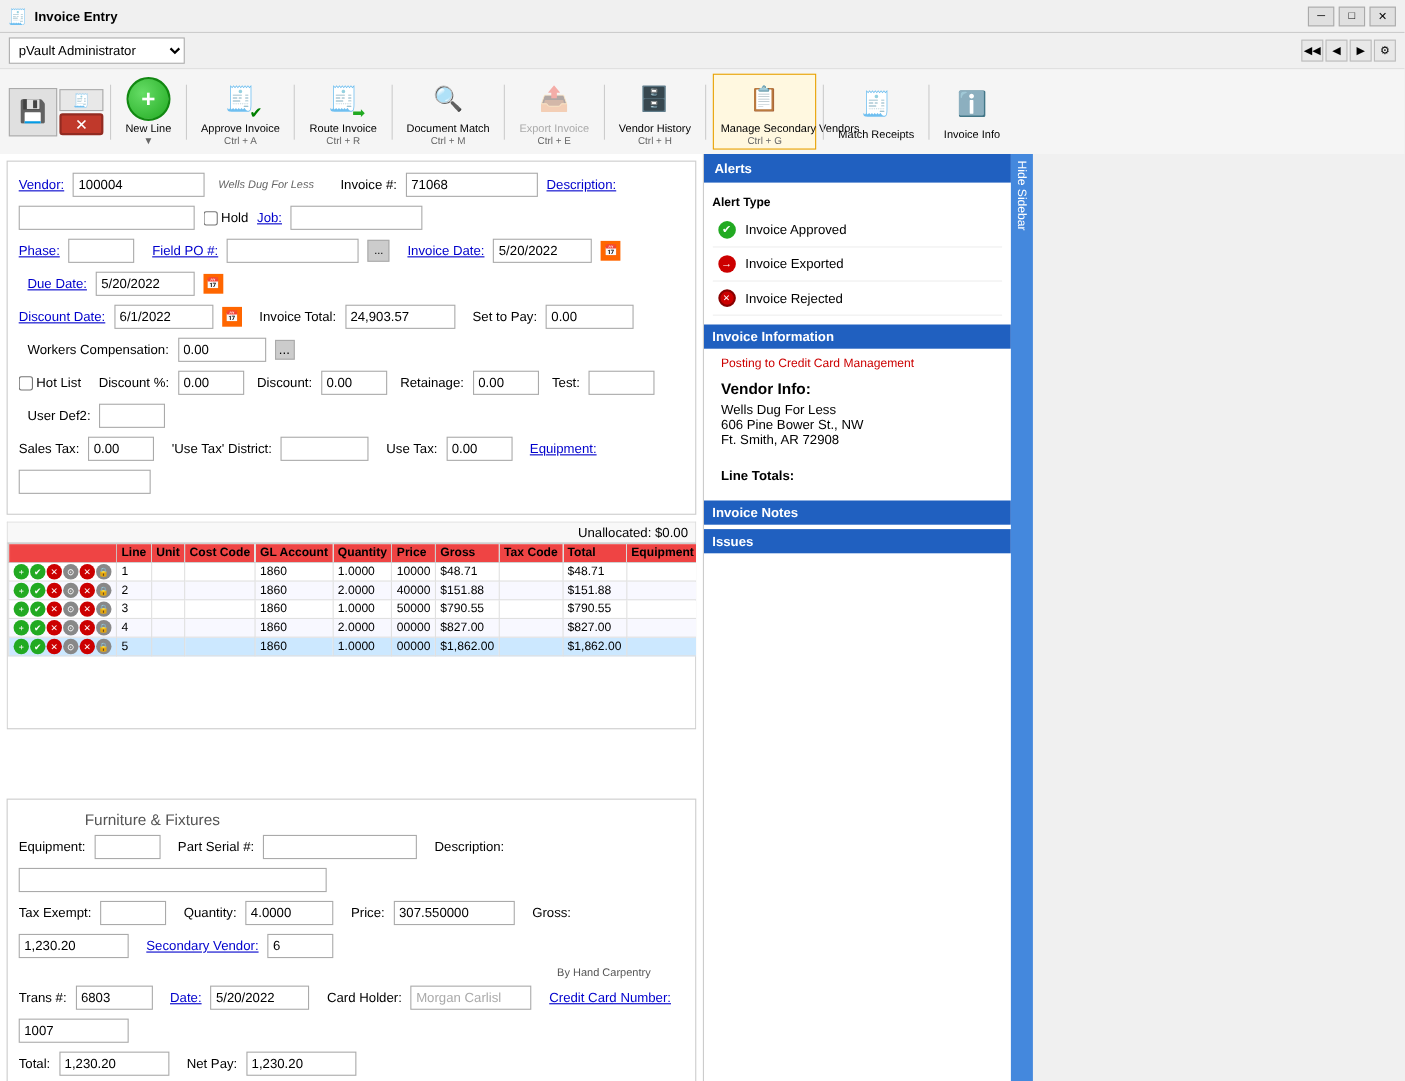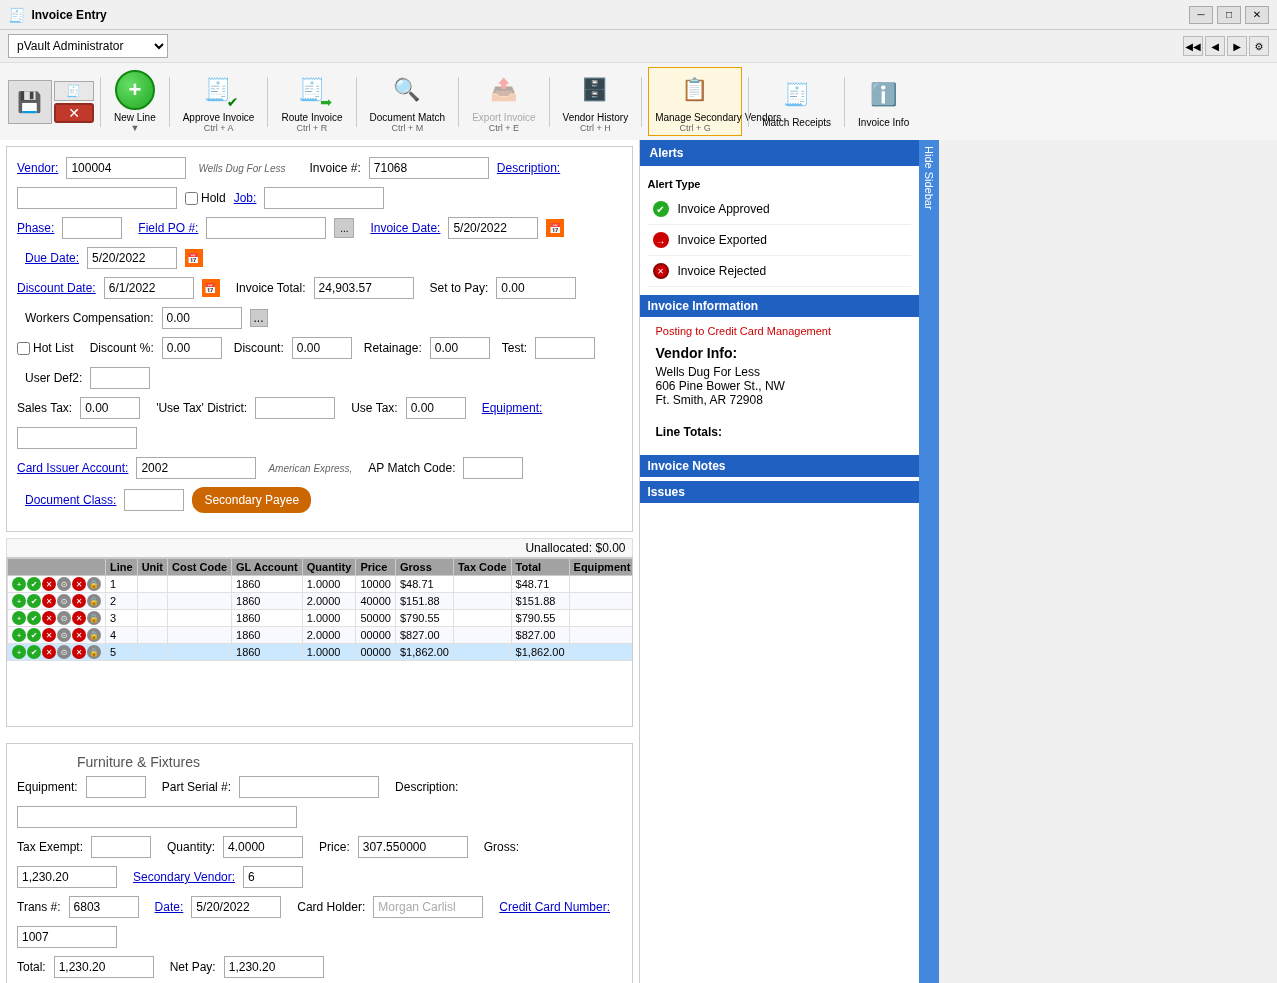--- a/index.html
+++ b/index.html
@@ -45,21 +45,21 @@
     .sub-text { font-size: 10px; color: #666; font-style: italic; }
     .date-btn { width: 18px; height: 18px; background: #ff6600; border: none; cursor: pointer; display: inline-flex; align-items: center; justify-content: center; color: white; font-size: 10px; }
     .checkbox-label { display: flex; align-items: center; gap: 3px; }
     .secondary-payee-btn { background: #cc6600; color: white; border: none; padding: 4px 12px; cursor: pointer; border-radius: 12px; height: 26px; }
     
     
     .line-items-section { margin: 0 6px; flex: 1; overflow: hidden; display: flex; flex-direction: column; }
     .unallocated-bar { display: flex; justify-content: flex-end; padding: 2px 6px; background: #f8f8f8; border: 1px solid #ddd; border-bottom: none; font-size: 11px; }
     .table-container { flex: 1; overflow: auto; border: 1px solid #ccc; }
     table { width: 100%; border-collapse: collapse; }
-    th { background: #a3a3a3; border: 1px solid #ccc; padding: 2px 4px; text-align: left; white-space: nowrap; font-size: 11px; position: sticky; top: 0; }
+    th { background: #ef4444; border: 1px solid #ccc; padding: 2px 4px; text-align: left; white-space: nowrap; font-size: 11px; position: sticky; top: 0; }
     td { border: 1px solid #e0e0e0; padding: 1px 4px; white-space: nowrap; font-size: 11px; }
     tr:nth-child(even) { background: #f8f8ff; }
     tr:nth-child(odd) { background: white; }
     tr.selected { background: #cce8ff !important; }
     
     
     .row-actions { display: flex; gap: 1px; }
     .ra-btn { width: 14px; height: 14px; border-radius: 50%; display: inline-flex; align-items: center; justify-content: center; font-size: 8px; cursor: pointer; border: none; }
     .ra-green { background: #22aa22; color: white; }
     .ra-red { background: #cc0000; color: white; }
@@ -291,30 +291,20 @@
         <span class="form-label-plain">Sales Tax:</span>
         <input class="form-input form-input-sm" type="text" value="0.00" style="">
         <span style="margin-left:8px;" class="form-label-plain">'Use Tax' District:</span>
         <input class="form-input" style="width: 80px;" type="text" value="">
         <span style="margin-left:8px;" class="form-label-plain">Use Tax:</span>
         <input class="form-input form-input-sm" type="text" value="0.00" style="">
         <label class="form-label" style="margin-left:8px;">Equipment:</label>
         <input class="form-input" style="width: 120px;" type="text" value="">
       </div>
 
-      <div class="form-row">
-        <label class="form-label">Card Issuer Account:</label>
-        <input class="form-input form-input-md" type="text" value="2002" style="">
-        <span style="margin-left:4px; font-size:10px; font-style:italic; color:#666;">American Express,</span>
-        <span style="margin-left:8px;" class="form-label-plain">AP Match Code:</span>
-        <input class="form-input form-input-sm" type="text" value="" style="">
-        <label class="form-label" style="margin-left:8px;">Document Class:</label>
-        <input class="form-input form-input-sm" type="text" value="" style="">
-        <button class="secondary-payee-btn">Secondary Payee</button>
-      </div>
     </div>
 
     <div class="line-items-section">
       <div class="unallocated-bar">
         <span>Unallocated:  $0.00</span>
       </div>
       <div class="table-container" style="max-height:170px;">
         <table>
           <thead>
             <tr>
@@ -471,20 +461,21 @@
         <input class="form-input form-input-sm" type="text" value="" style="">
         <span style="margin-left:8px;" class="form-label-plain">Quantity:</span>
         <input class="form-input" style="width: 80px;" type="text" value="4.0000">
         <span style="margin-left:8px;" class="form-label-plain">Price:</span>
         <input class="form-input" style="width: 110px;" type="text" value="307.550000">
         <span style="margin-left:8px;" class="form-label-plain">Gross:</span>
         <input class="form-input" style="width: 100px;" type="text" value="1,230.20">
         <label class="form-label" style="margin-left:8px;">Secondary Vendor:</label>
         <input class="form-input form-input-sm" type="text" value="6" style="">
       </div>
+      <div style="font-size:10px;color:#555;margin-bottom:6px;text-align:right;margin-right:30px;">By Hand Carpentry</div>
 
       <div class="form-row">
         <span class="form-label-plain">Trans #:</span>
         <input class="form-input" style="width: 70px;" type="text" value="6803">
         <label class="form-label" style="margin-left:8px;">Date:</label>
         <input class="form-input" style="width: 90px;" type="text" value="5/20/2022">
         <span style="margin-left:8px;" class="form-label-plain">Card Holder:</span>
         <input class="form-input" style="width: 110px; color: rgb(170, 170, 170);" type="text" value="Morgan Carlisl">
         <label class="form-label" style="margin-left:8px;">Credit Card Number:</label>
         <input class="form-input" style="width: 100px;" type="text" value="1007">

